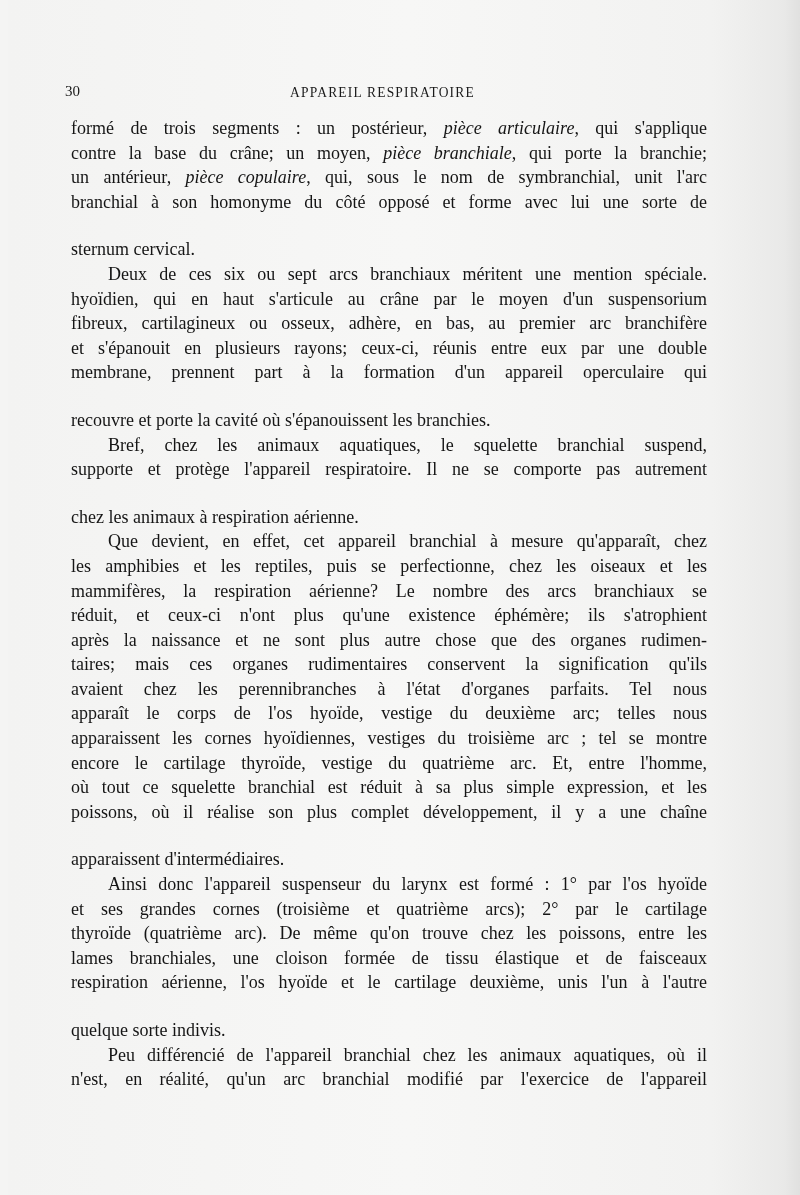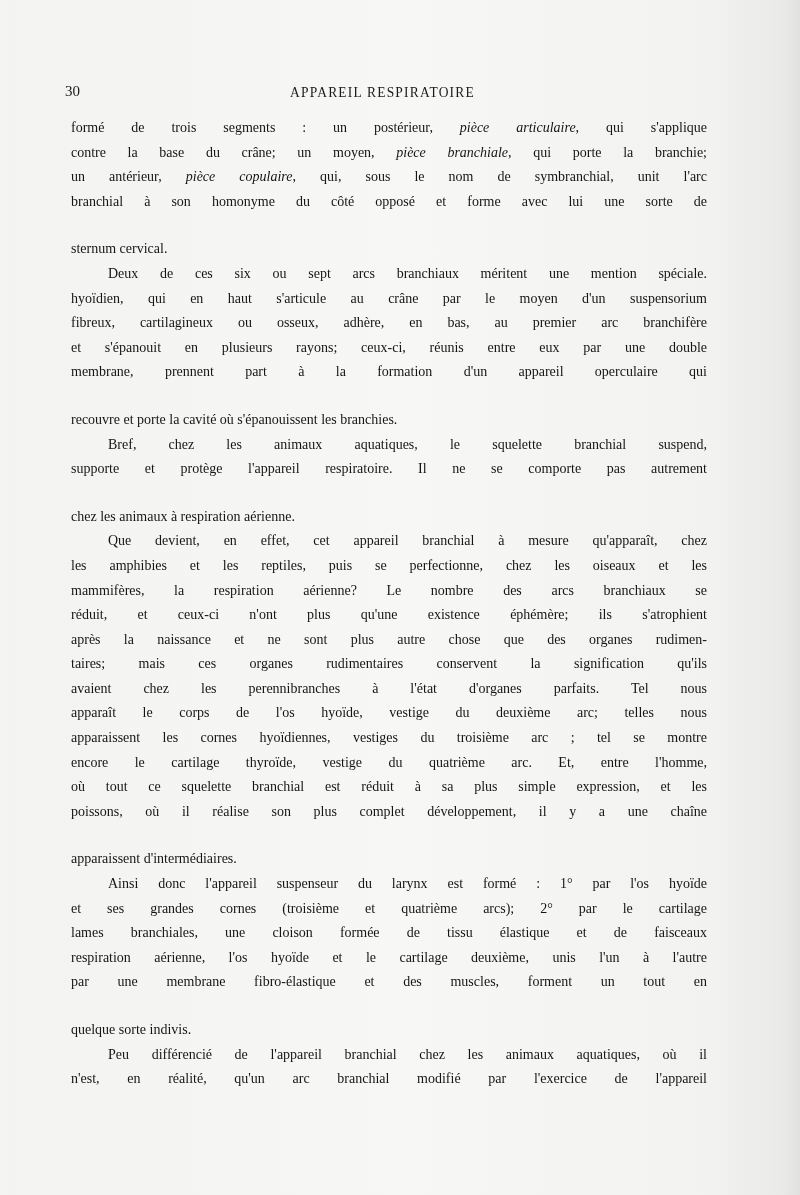--- a/index.html
+++ b/index.html
@@ -18,21 +18,21 @@
   }
   .page-number {
     position: absolute; left: 0; top: 0; font-size: 15px;
   }
   .running-title {
     position: absolute; left: 0; right: 0; top: 1px; text-align: center;
     font-size: 13.5px; letter-spacing: 1.2px; transform: scaleY(1.15);
   }
   .body-text {
     position: absolute; left: 63px; top: 116px; width: 636px;
-    font-family: "Liberation Serif", serif; font-size: 14px; line-height: 24.6px;
+    font-family: "Liberation Serif", serif; font-size: 18px; line-height: 24.6px;
     color: #151515; text-align: justify;
   }
   .para { margin: 0; text-indent: 0; }
   .para .it { font-style: italic; }
   .line { display: block; text-align: justify; text-align-last: justify; white-space: nowrap; }
   .line.last { text-align-last: left; margin-top: 23px; }
 </style>
 </head>
 <body>
 
@@ -73,23 +73,23 @@
         <span class="line">apparaît le corps de l'os hyoïde, vestige du deuxième arc; telles nous</span>
         <span class="line">apparaissent les cornes hyoïdiennes, vestiges du troisième arc ; tel se montre</span>
         <span class="line">encore le cartilage thyroïde, vestige du quatrième arc. Et, entre l'homme,</span>
         <span class="line">où tout ce squelette branchial est réduit à sa plus simple expression, et les</span>
         <span class="line">poissons, où il réalise son plus complet développement, il y a une chaîne</span>
         <span class="line last">apparaissent d'intermédiaires.</span>
       </div>
       <div class="para">
         <span class="line" style="padding-left: 37px;">Ainsi donc l'appareil suspenseur du larynx est formé : 1° par l'os hyoïde</span>
         <span class="line">et ses grandes cornes (troisième et quatrième arcs); 2° par le cartilage</span>
+        <span class="line">thyroïde (quatrième arc). De même qu'on trouve chez les poissons, entre les</span>
         <span class="line">lames branchiales, une cloison formée de tissu élastique et de faisceaux</span>
         <span class="line">respiration aérienne, l'os hyoïde et le cartilage deuxième, unis l'un à l'autre</span>
-        <span class="line">par une membrane fibro-élastique et des muscles, forment un tout en</span>
         <span class="line last">quelque sorte indivis.</span>
       </div>
       <div class="para">
         <span class="line" style="padding-left: 37px;">Peu différencié de l'appareil branchial chez les animaux aquatiques, où il</span>
         <span class="line">n'est, en réalité, qu'un arc branchial modifié par l'exercice de l'appareil</span>
       </div>
     </div>
 </div>
 
 </body></html>

